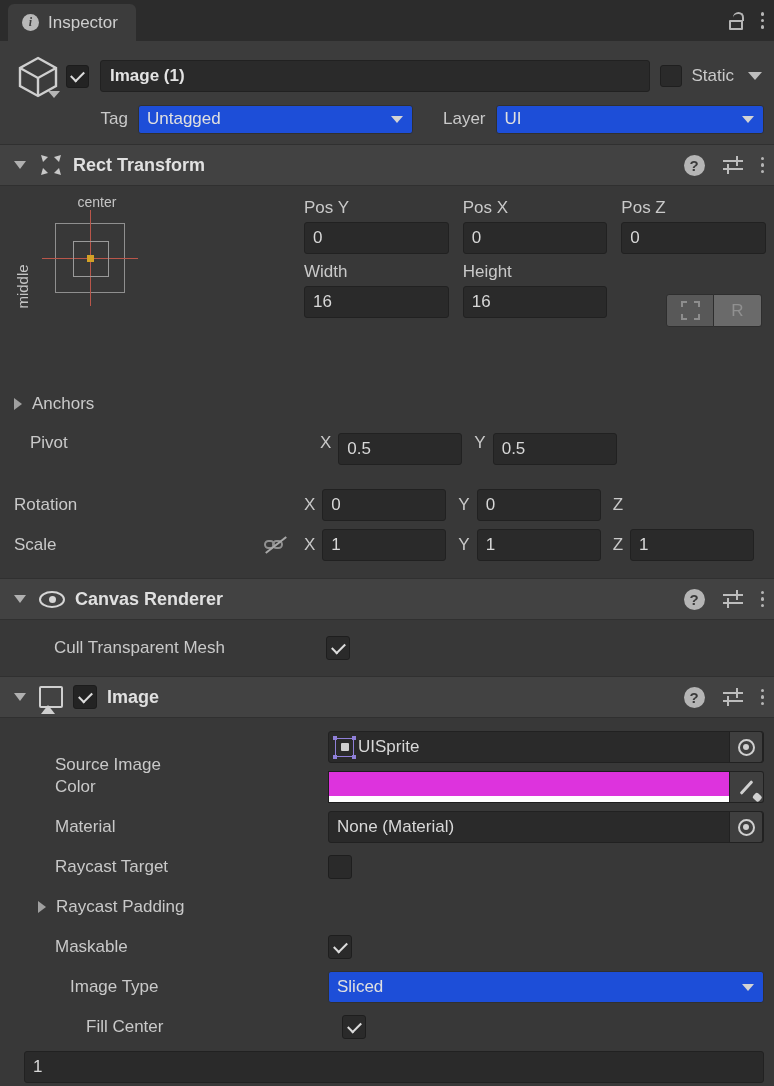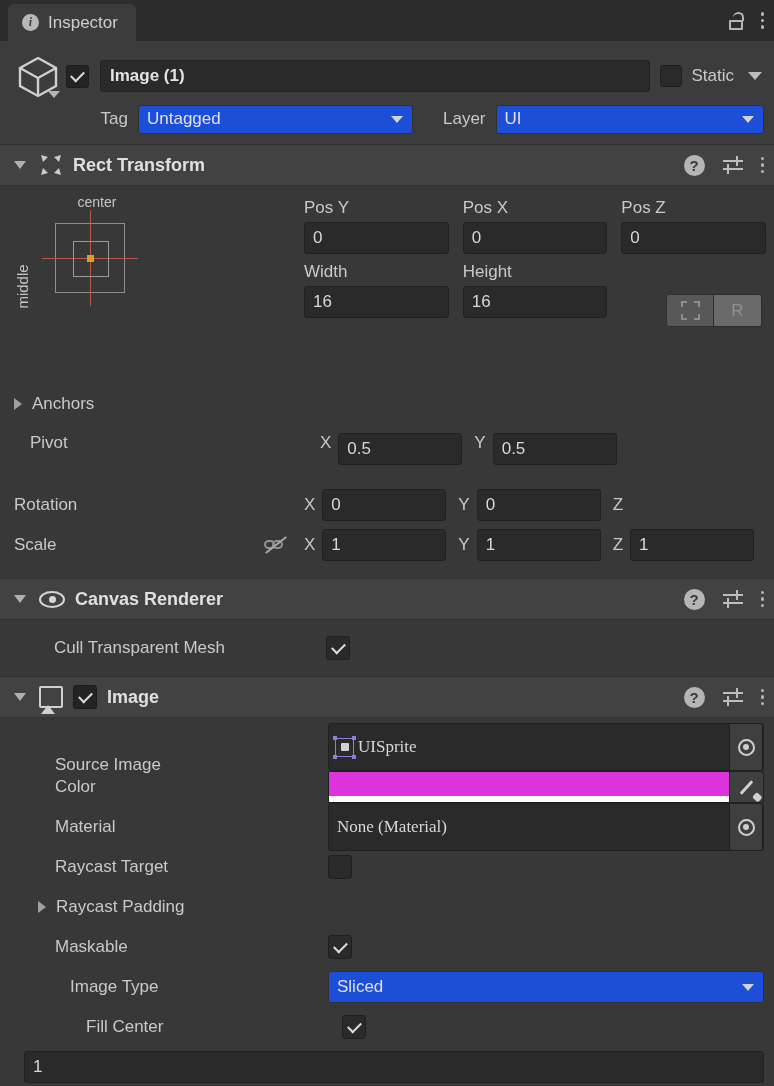--- a/index.html
+++ b/index.html
@@ -203,23 +203,23 @@
   .link-icon .slash {
     position: absolute; left: -1px; top: 8px; width: 26px; height: 2px;
     background: #a8a8a8; transform: rotate(-38deg);
   }
 
   
   .comp-body { background: #383838; padding: 9px 10px 10px 24px; }
   .crow { display: flex; align-items: center; height: 40px; }
   .crow .cname { font-size: 17px; color: #c9c9c9; }
   .obj-field {
-    height: 48px; background: #2a2a2a; border: 1px solid #212121; border-radius: 3px;
+    height: 32px; background: #2a2a2a; border: 1px solid #212121; border-radius: 3px;
     display: flex; align-items: center; padding: 0 0 0 6px;
-    font-size: 17px; color: #d8d8d8; position: relative; font-family: Liberation Serif, serif;
+    font-size: 17px; color: #d8d8d8; position: relative;
   }
   .picker {
     position: absolute; right: 0; top: -1px; bottom: -1px; width: 34px;
     background: #3f3f3f; border: 1px solid #212121; border-radius: 0 3px 3px 0;
     display: flex; align-items: center; justify-content: center;
   }
   .picker .ring {
     width: 17px; height: 17px; border: 2px solid #cfcfcf; border-radius: 50%;
     display: flex; align-items: center; justify-content: center;
   }

